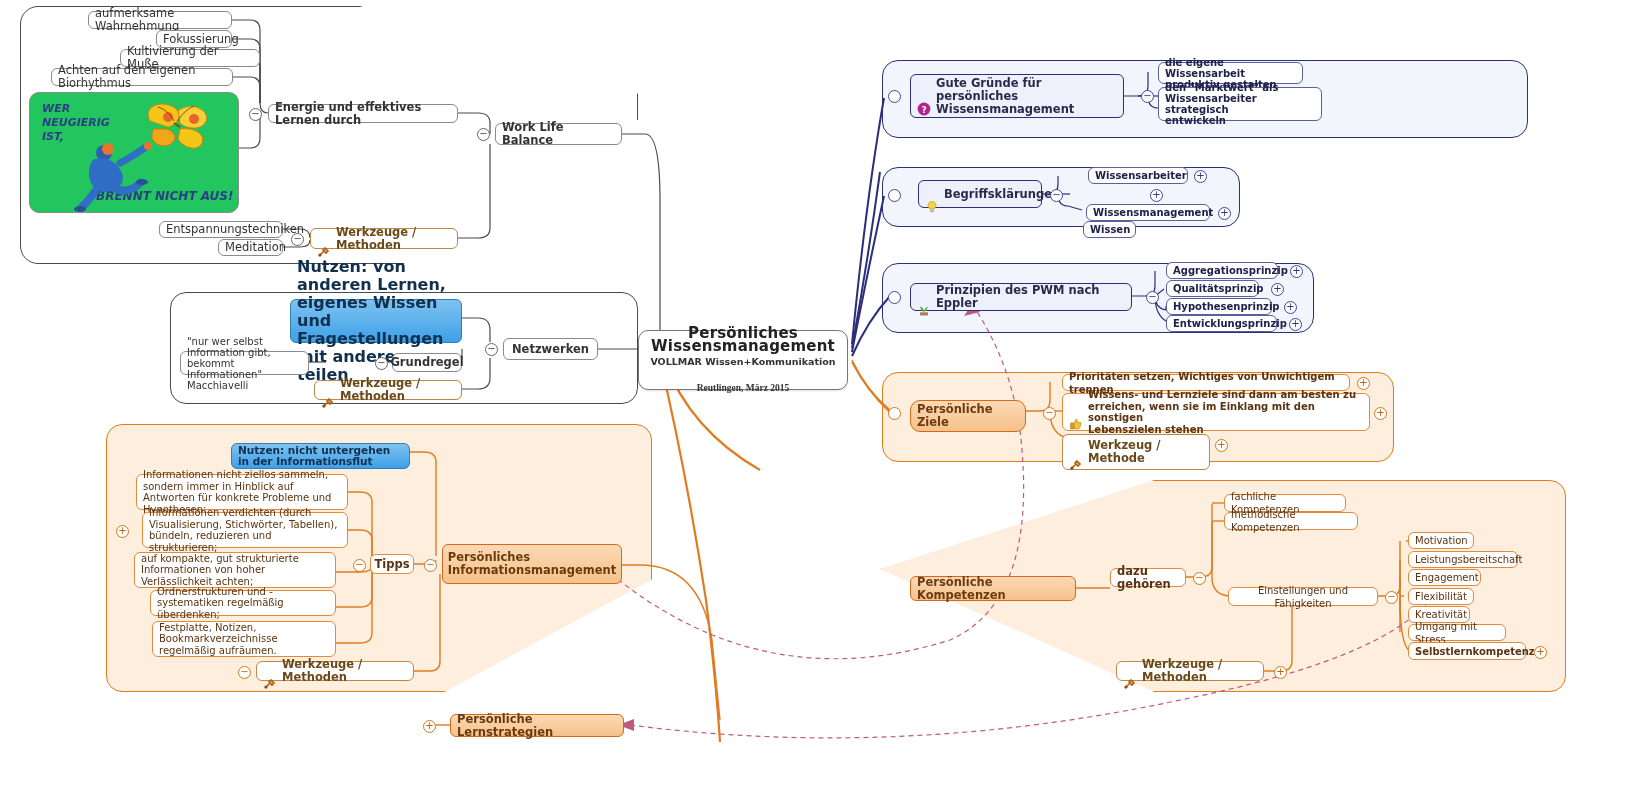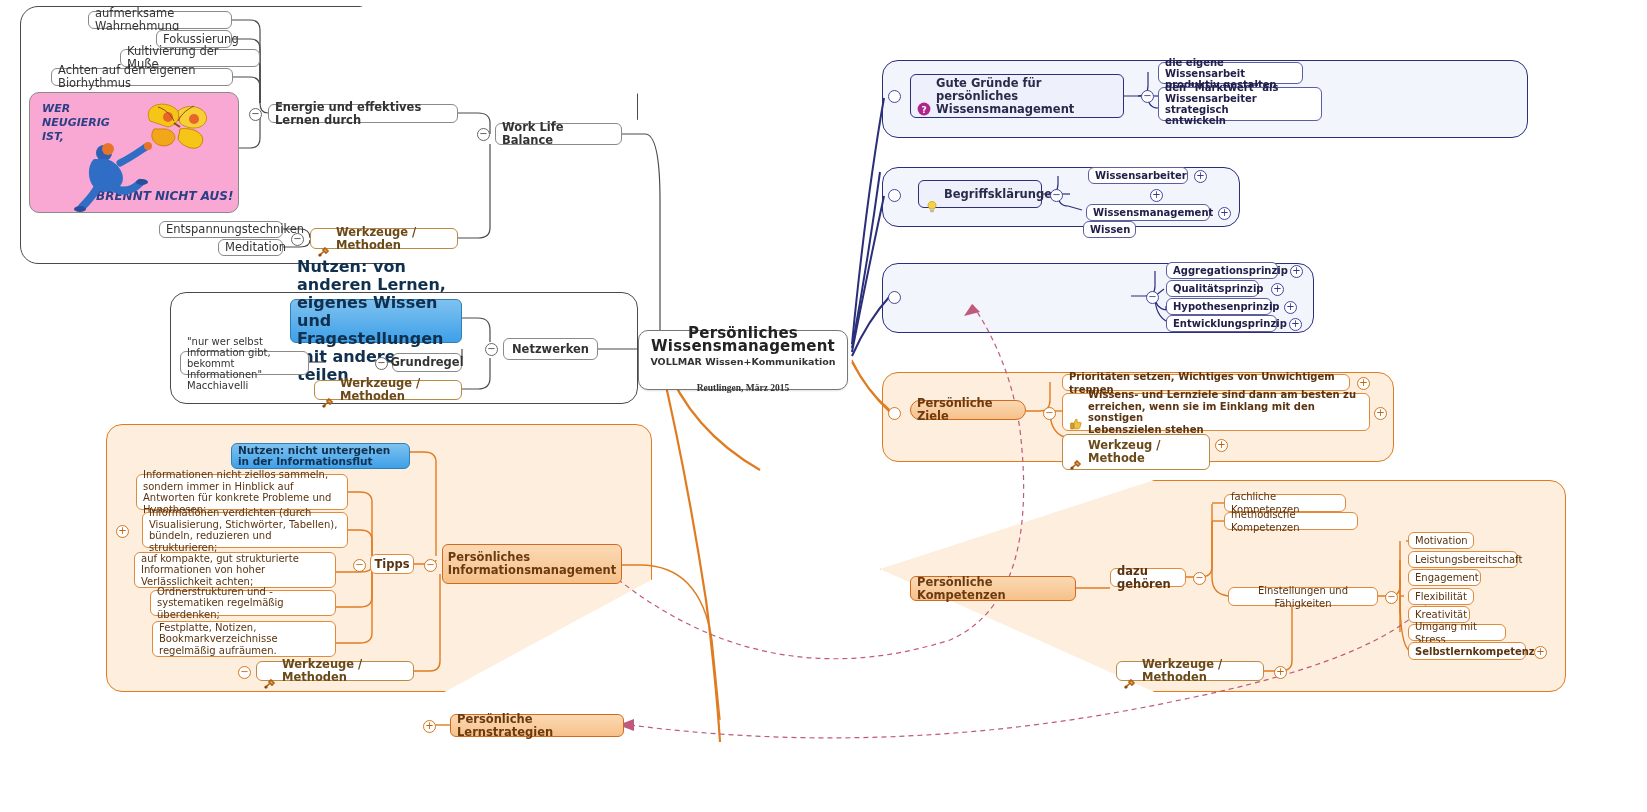--- a/index.html
+++ b/index.html
@@ -41,21 +41,21 @@
         border:1px solid #777;background:#fff;font-size:10px;line-height:9px;
         text-align:center;color:#555;font-family:"DejaVu Sans",sans-serif;}
   .knob.o{border-color:#d2791e;color:#c4610c;}
   .knob.b{border-color:#4446a0;color:#34358c;}
   .knob.plain{border-color:#666;color:#444;}
 
   
   .ico{display:inline-block;width:14px;height:14px;margin-right:5px;flex:0 0 14px;}
 
   
-  .cartoon{position:absolute;border:1px solid #8a8a8a;border-radius:10px;background:#f9a8d4;}
+  .cartoon{position:absolute;border:1px solid #8a8a8a;border-radius:10px;background:#22c55e;}
   .cart-txt{position:absolute;font-family:"DejaVu Sans",sans-serif;font-style:italic;
             font-weight:bold;color:#2a3f86;font-size:11px;line-height:12px;}
   .cart-txt2{position:absolute;font-family:"DejaVu Sans",sans-serif;font-style:italic;
             font-weight:bold;color:#2a3f86;font-size:12px;}
 </style>
 </head>
 <body>
 
 <div id="canvas">
 
@@ -305,32 +305,42 @@
   </div>
   <div class="knob b" style="left:888px;top:189px;border-radius:50%;"></div>
   <div class="node blueleaf" style="left:1088px;top:167px;width:100px;height:17px;font-size:10px;">Wissensarbeiter</div>
   <div class="knob b" style="left:1194px;top:170px;">+</div>
   <div class="node blueleaf" style="left:1083px;top:186px;width:53px;height:17px;font-size:10px;margin-top:35px;">Wissen</div>
   <div class="knob b" style="left:1150px;top:189px;">+</div>
   <div class="node blueleaf" style="left:1086px;top:204px;width:124px;height:17px;font-size:10px;">Wissensmanagement</div>
   <div class="knob b" style="left:1218px;top:207px;">+</div>
   <div class="knob b" style="left:1050px;top:189px;">−</div>
 
+  <div class="node blue" style="left:910px;top:283px;width:222px;height:28px;font-weight:bold;">
+    <span class="ico">
+      <svg width="14" height="14" viewBox="0 0 14 14">
+          <path d="M7,9 C7,6 5,4 3,3.5 C3.5,6 5,8 7,9 Z" fill="#4a9a3a"></path>
+          <path d="M7,9 C7,6 9,4 11,3.5 C10.5,6 9,8 7,9 Z" fill="#6fb84a"></path>
+          <rect x="3" y="9.2" width="8" height="3.2" rx=".6" fill="#b08050"></rect>
+        </svg>
+    </span>
+    <span>Prinzipien des PWM nach Eppler</span>
+  </div>
   <div class="knob b" style="left:888px;top:291px;border-radius:50%;"></div>
   <div class="node blueleaf" style="left:1166px;top:262px;width:112px;height:17px;font-size:10px;">Aggregationsprinzip</div>
   <div class="knob b" style="left:1290px;top:265px;">+</div>
   <div class="node blueleaf" style="left:1166px;top:280px;width:93px;height:17px;font-size:10px;">Qualitätsprinzip</div>
   <div class="knob b" style="left:1271px;top:283px;">+</div>
   <div class="node blueleaf" style="left:1166px;top:298px;width:106px;height:17px;font-size:10px;">Hypothesenprinzip</div>
   <div class="knob b" style="left:1284px;top:301px;">+</div>
   <div class="node blueleaf" style="left:1166px;top:315px;width:111px;height:17px;font-size:10px;">Entwicklungsprinzip</div>
   <div class="knob b" style="left:1289px;top:318px;">+</div>
   <div class="knob b" style="left:1146px;top:291px;">−</div>
 
-  <div class="node orange" style="left:910px;top:400px;width:116px;height:20px;justify-content:center;border-radius:10px;">Persönliche Ziele</div>
+  <div class="node orange" style="left:910px;top:400px;width:116px;height:32px;justify-content:center;border-radius:10px;">Persönliche Ziele</div>
   <div class="knob o" style="left:888px;top:407px;border-radius:50%;"></div>
   <div class="node orangeleaf bold" style="left:1062px;top:374px;width:288px;height:17px;font-size:10px;">Prioritäten setzen, Wichtiges von Unwichtigem trennen</div>
   <div class="knob o" style="left:1357px;top:377px;">+</div>
   <div class="node orangeleaf bold" style="left:1062px;top:393px;width:308px;height:38px;font-size:10px;line-height:11.5px;">
     <span class="ico">
       <svg width="14" height="14" viewBox="0 0 14 14">
           <path d="M5,6 L7,2 C8.4,2 8.4,4 8,5.4 L11.4,5.4 C12.2,5.4 12.4,6.2 12,7 L10.8,10.6 C10.6,11.4 10,11.8 9.2,11.8 L5,11.8 Z" fill="#f0c040" stroke="#c08a10" stroke-width=".7"></path>
           <rect x="1.6" y="6" width="3" height="6" rx=".6" fill="#d8a020" stroke="#a87a10" stroke-width=".7"></rect>
         </svg>
     </span>

